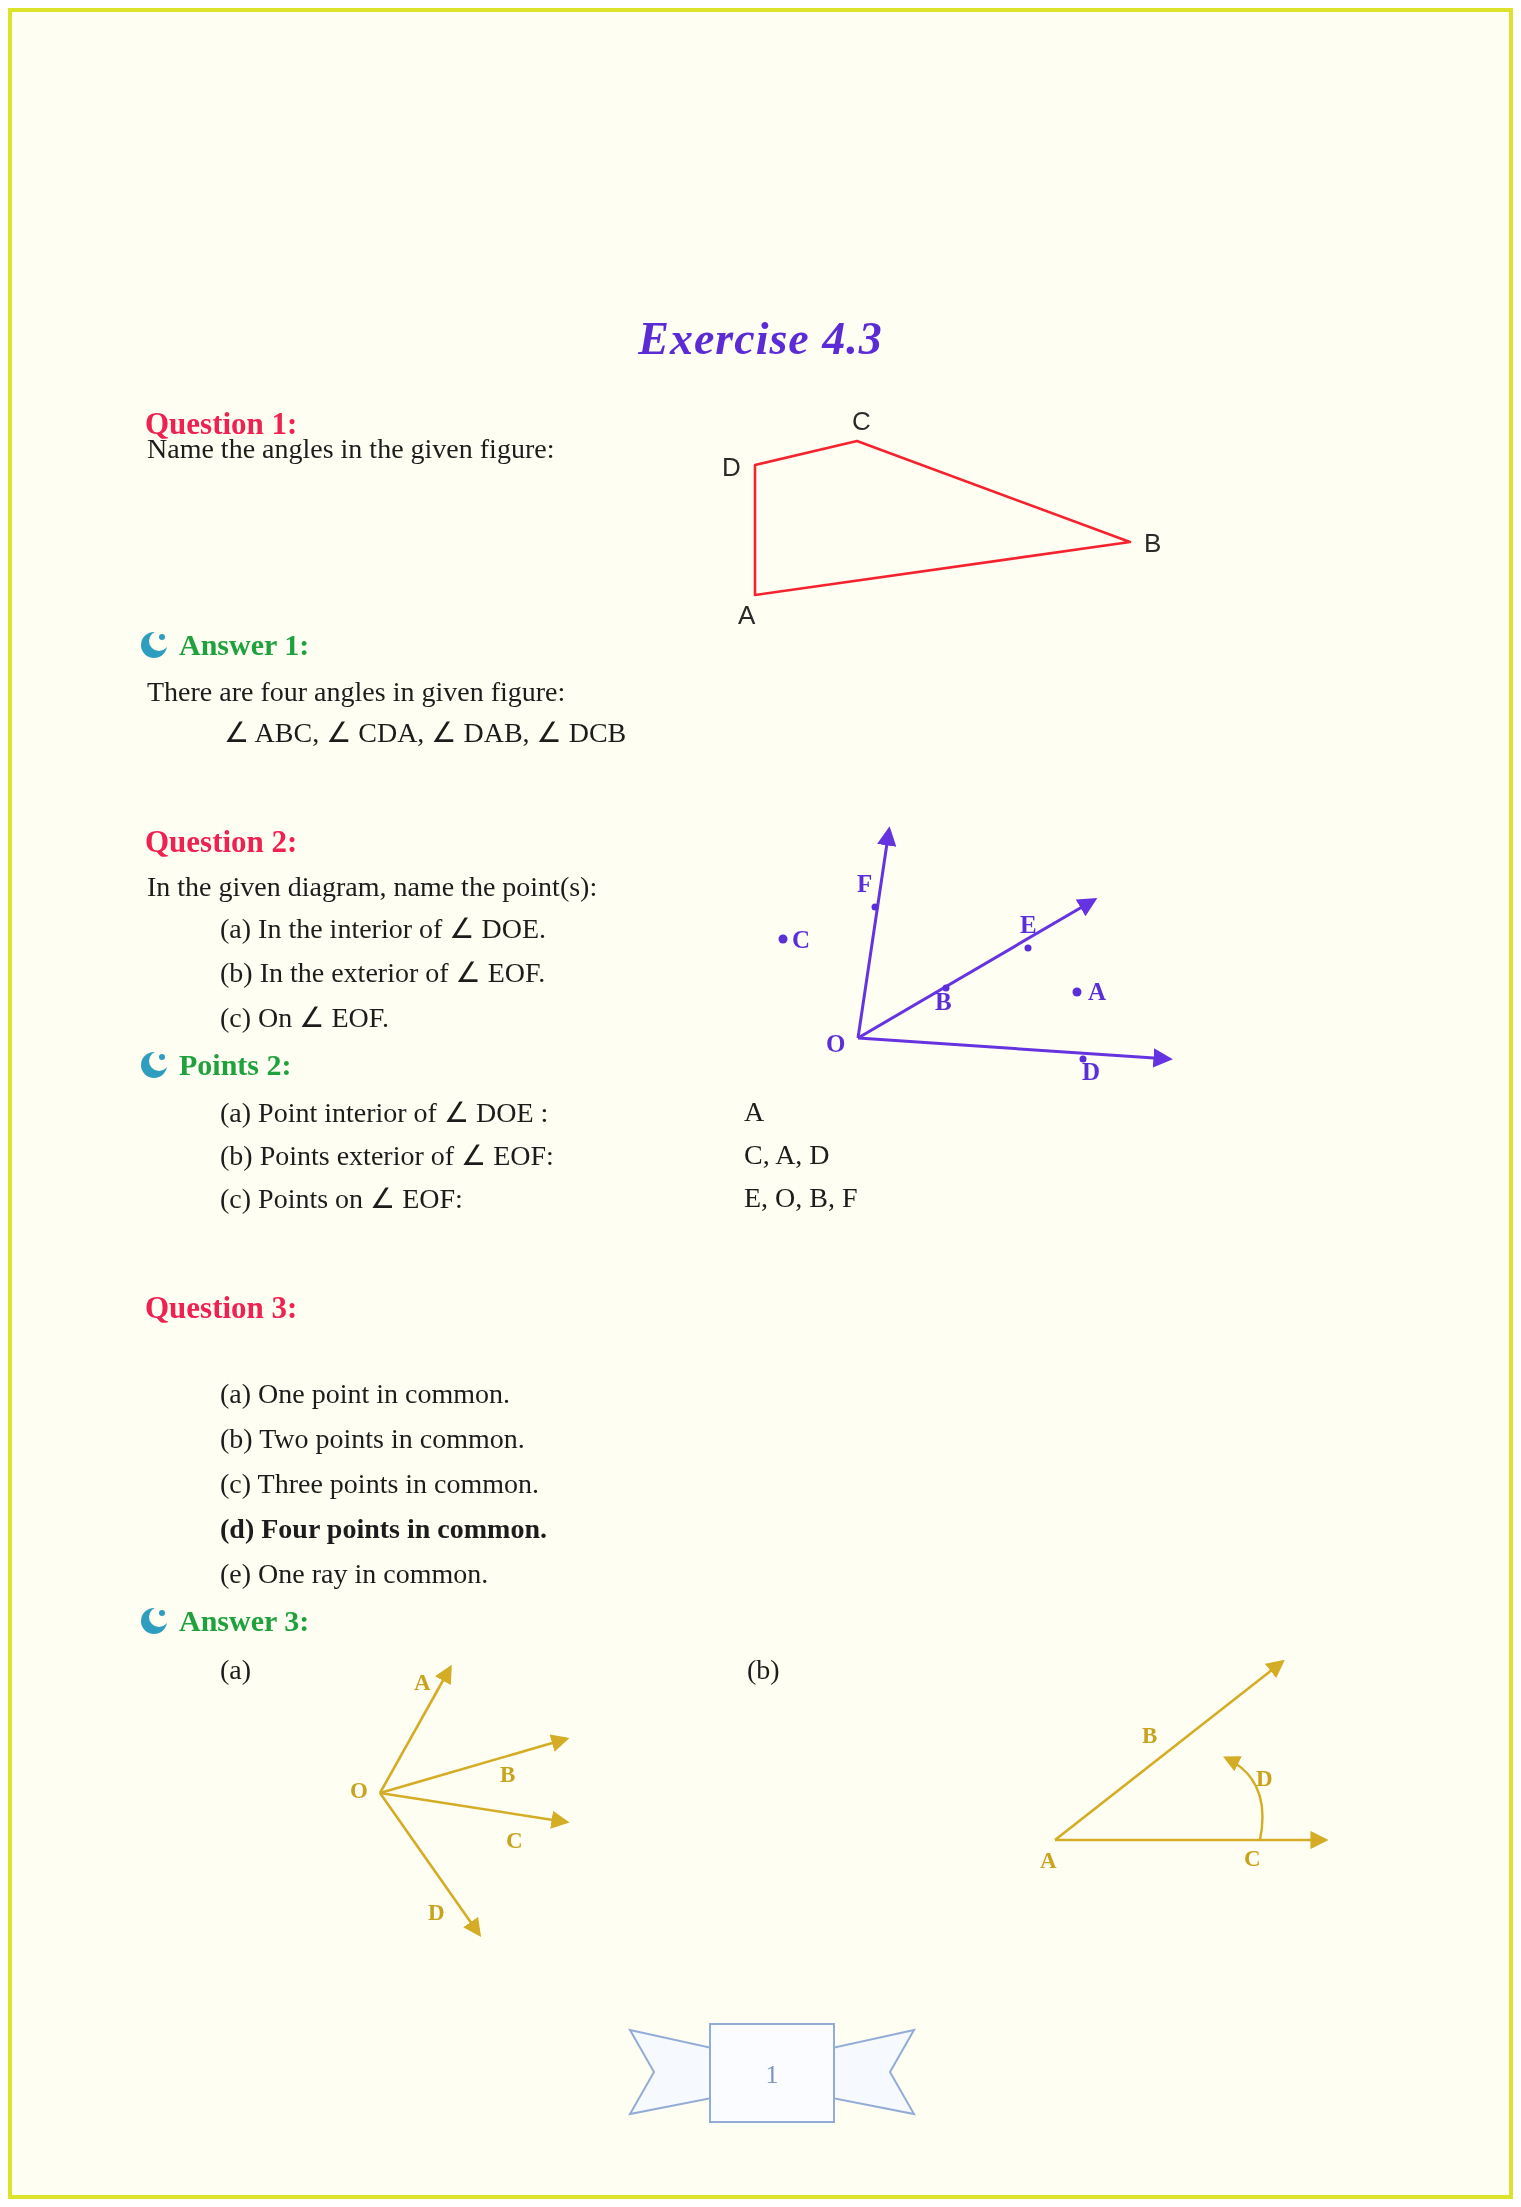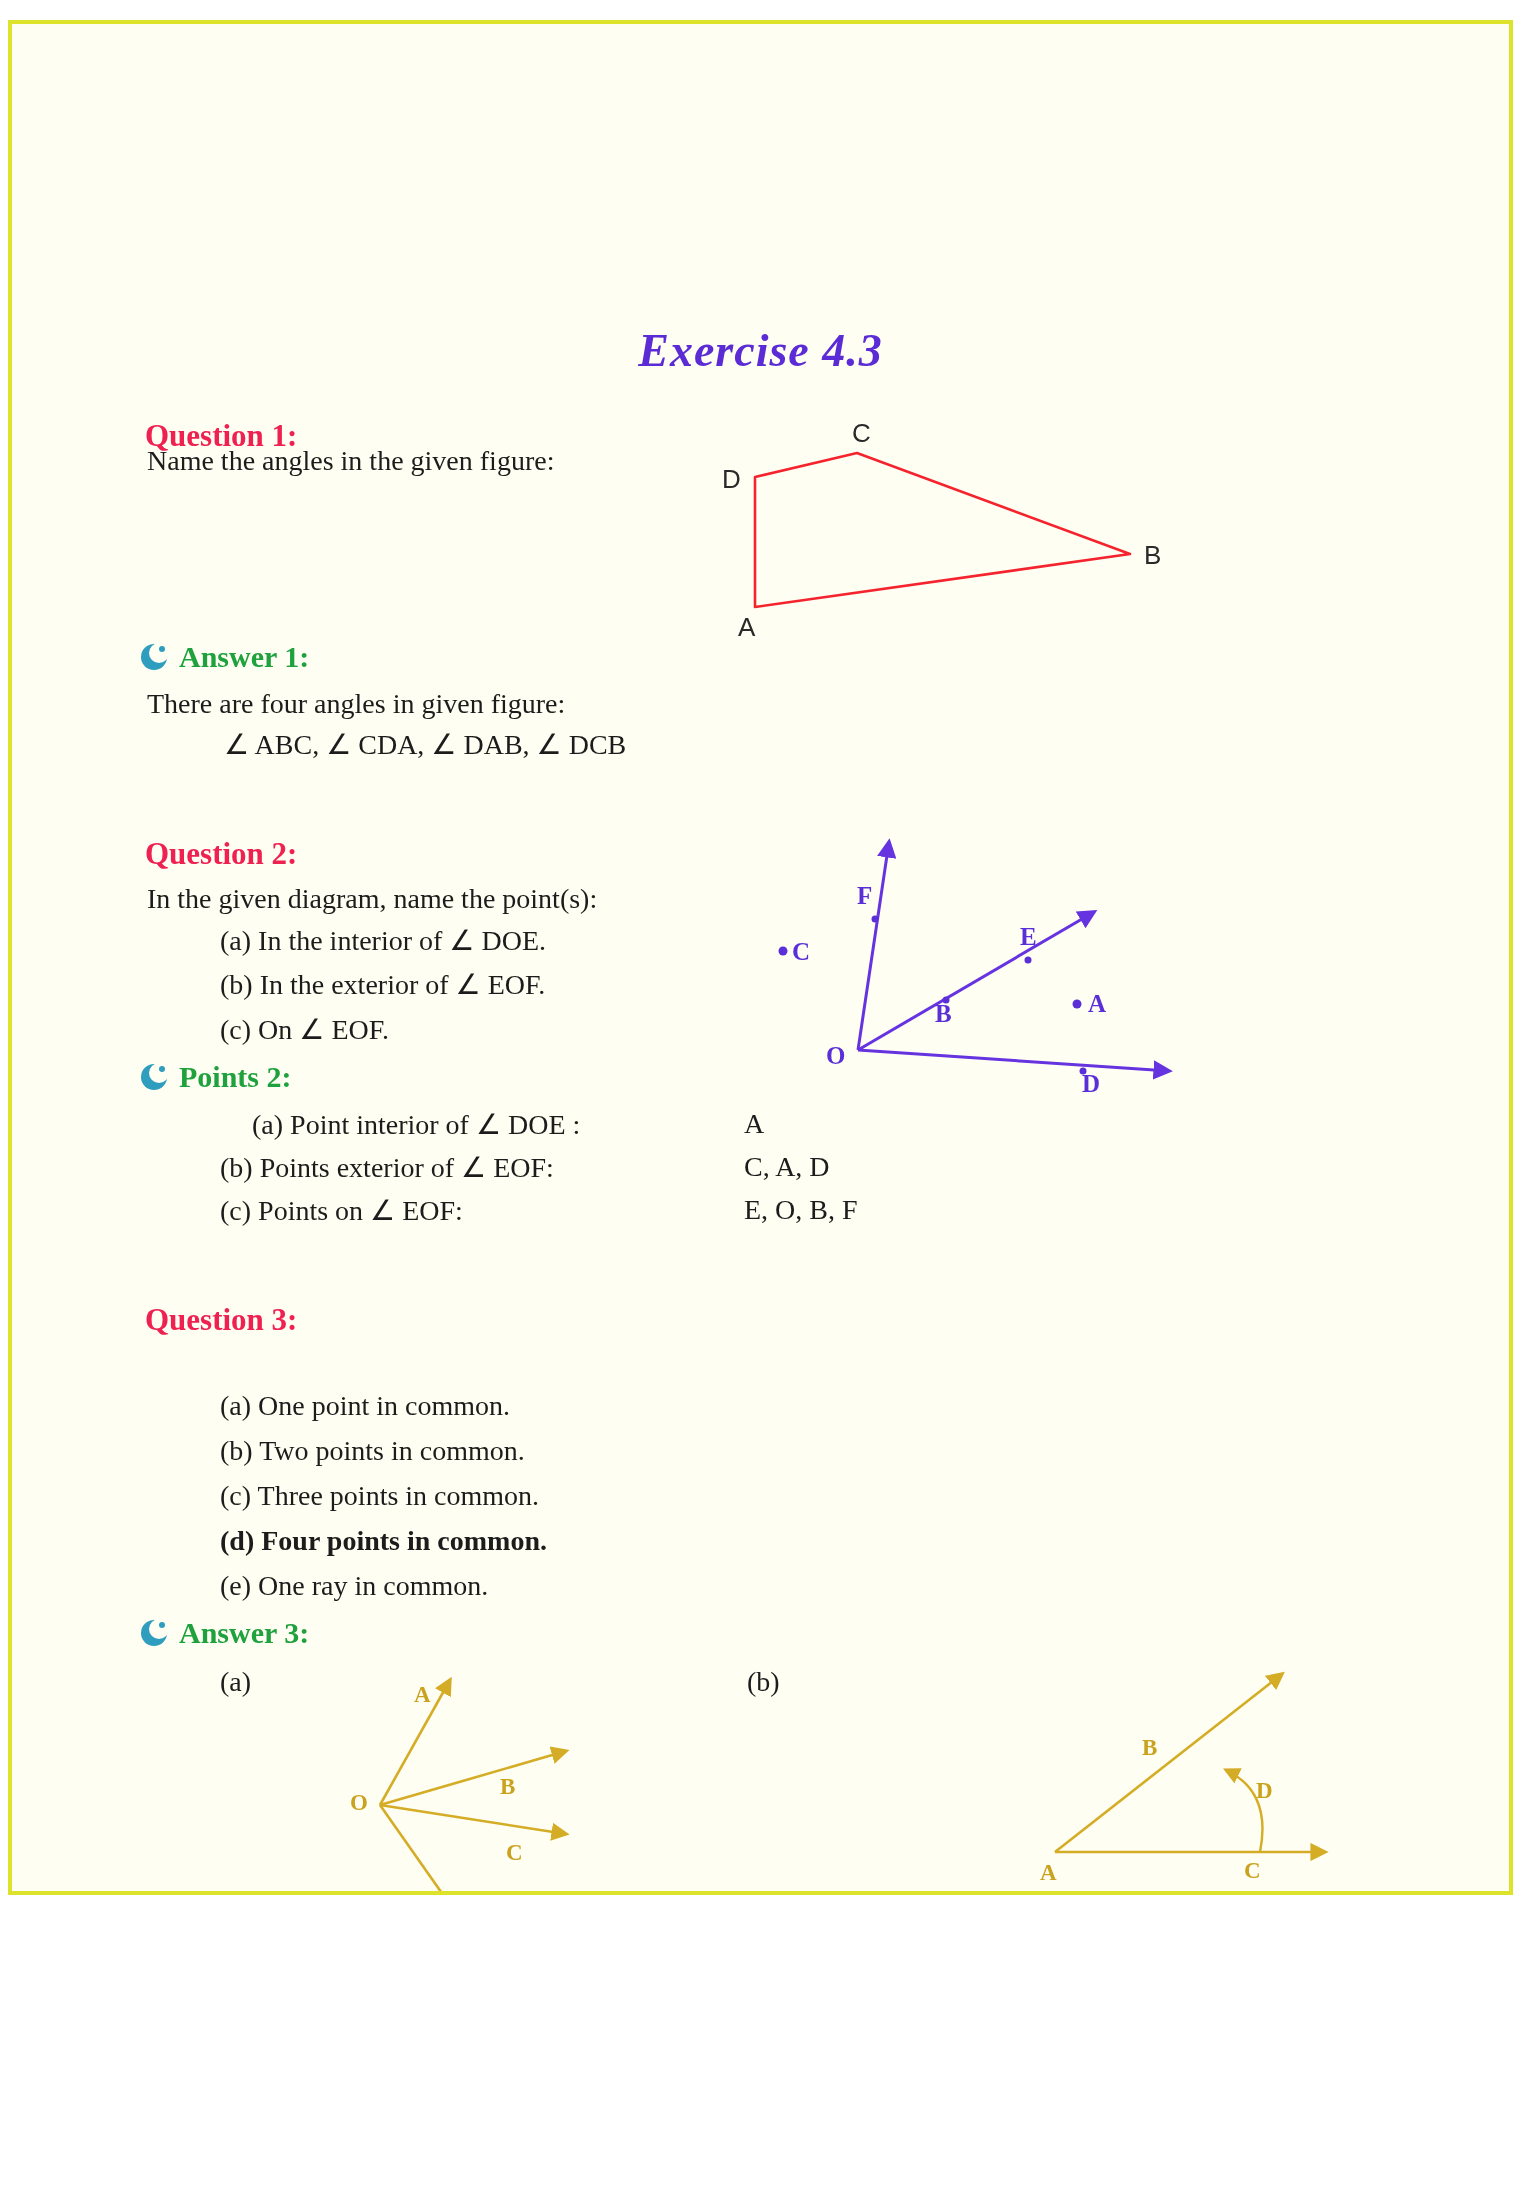--- a/index.html
+++ b/index.html
@@ -1,18 +1,18 @@
 <!DOCTYPE html>
 <html><head>
 <meta charset="utf-8">
 <style>
   * { margin:0; padding:0; box-sizing:border-box; }
   html,body { width:1521px; height:2207px; background:#ffffff; font-family:"Liberation Serif", serif; }
   .page {
-    position:absolute; left:8px; top:20px; width:1505px; height:1875px;
+    position:absolute; left:8px; top:8px; width:1505px; height:2191px;
     background:#fffef2; border:4px solid #dde22b; overflow:hidden;
   }
   .abs { position:absolute; }
   .title {
     left:0; right:0; top:300px; text-align:center;
     font:bold italic 46px "Liberation Serif", serif; color:#5b2bd5;
     letter-spacing:1px;
   }
   .q-head { font:bold 31px "Liberation Serif", serif; color:#ee2151; }
   .a-head { font:bold 30px "Liberation Serif", serif; color:#1fa23e; }
@@ -87,21 +87,21 @@
 
   <div class="abs answer-row" style="left:128px; top:1036px;">
     <svg width="30" height="30" viewBox="0 0 30 30">
       <circle cx="14" cy="15" r="13" fill="#2f9dbd"></circle>
       <circle cx="19" cy="11" r="10" fill="#fffef2"></circle>
       <circle cx="22" cy="7" r="3" fill="#2f9dbd"></circle>
     </svg>
     <span class="a-head">Points 2:</span>
   </div>
   <div class="row-wrap body-text" style="top:1084px;">
-    <span class="lbl" style="left:208px;margin-left:32px;">(a) Point interior of ∠ DOE :</span>
+    <span class="lbl" style="left:208px;">(a) Point interior of ∠ DOE :</span>
     <span class="val">A</span>
   </div>
   <div class="row-wrap body-text" style="top:1127px;">
     <span class="lbl" style="left:208px;">(b) Points exterior of ∠ EOF:</span>
     <span class="val">C, A, D</span>
   </div>
   <div class="row-wrap body-text" style="top:1170px;">
     <span class="lbl" style="left:208px;">(c) Points on ∠ EOF:</span>
     <span class="val">E, O, B, F</span>
   </div>

